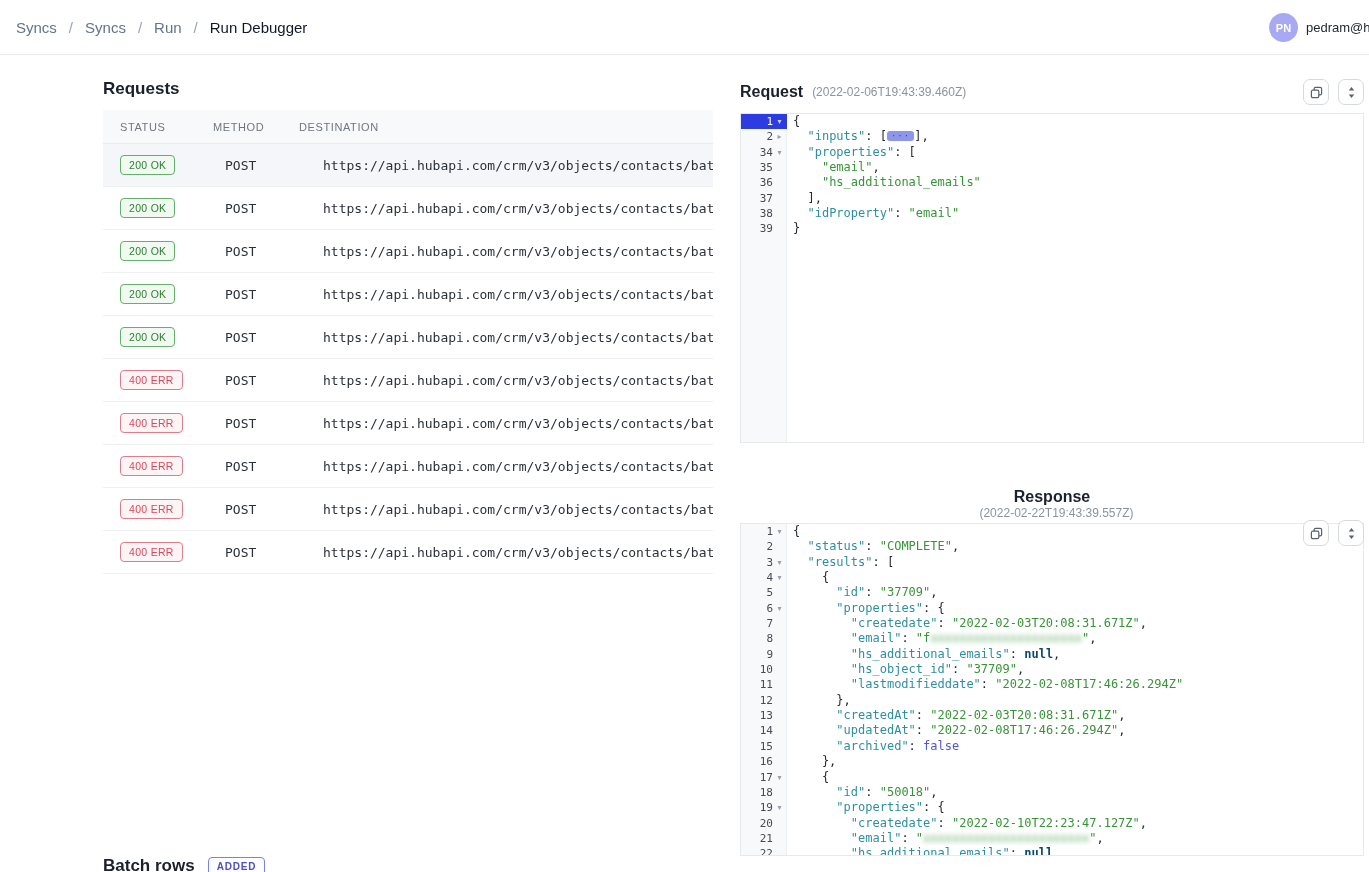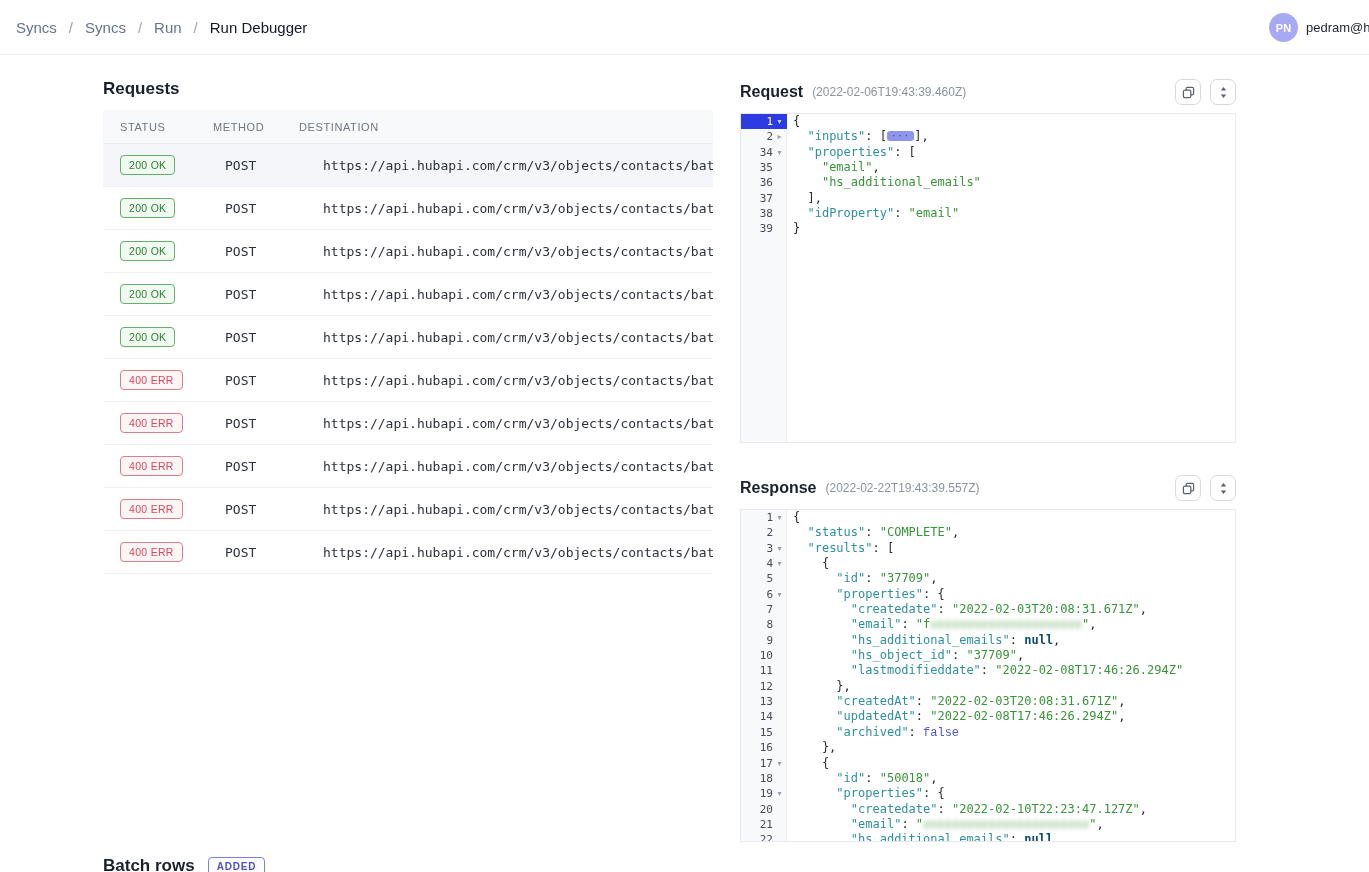--- a/index.html
+++ b/index.html
@@ -30,24 +30,24 @@
   .col-dest { flex:1; overflow:hidden; white-space:nowrap; }
   .trow { display:flex; height:43px; align-items:center; border-bottom:1px solid #eef0f3; background:#fff; cursor:pointer;gap:12px; }
   .trow.selected { background:#f4f6fa; }
   .badge { display:inline-block; font-size:10.5px; letter-spacing:0.3px; padding:3px 8px;
            border-radius:4px; border:1px solid; white-space:nowrap; }
   .badge.ok  { color:#2e7d32; background:#f1faf1; border-color:#66ae6b; }
   .badge.err { color:#d9485c; background:#fdf4f5; border-color:#de7d8a; }
   .mono { font-family:"DejaVu Sans Mono","Liberation Mono",monospace; font-size:13px; color:#2b3138; }
 
   
-  .right-col { position:absolute; left:740px; top:55px; width:496px; }
+  .right-col { position:absolute; left:740px; top:55px; width:624px; }
   .panel-head { display:flex; align-items:center; height:28px; }
   .panel-head.first { margin-top:23px; }
-  .panel-head.second { margin-top:31px; }
+  .panel-head.second { margin-top:45px;flex-direction:column; }
   .panel-title { font-size:16px; font-weight:600; color:#1a202c; }
   .panel-ts { font-size:12px; color:#8b949e; margin-left:9px; }
   .panel-actions { margin-left:auto; display:flex; gap:9px; }
   .icon-btn { width:26px; height:26px; border:1px solid #d6dadf; border-radius:7px; background:#fff;
               display:flex; align-items:center; justify-content:center; cursor:pointer; color:#5a616b; }
   .icon-btn svg { display:block; }
 
   .code-box { margin-top:7px; border:1px solid #e6e9ed; background:#fff; display:flex; flex-direction:column; overflow:hidden; }
   .code-box.req { height:330px; }
   .code-box.res { height:333px; }
@@ -59,21 +59,21 @@
   .gut.sel { background:#2c3ce0; border-right-color:#2c3ce0; }
   .gut.sel .ln { color:#ffffff; }
   .gut.sel .fold { color:#c9cffc; }
   .cc { font-family:"DejaVu Sans Mono","Liberation Mono",monospace; font-size:12px; color:#24292f;
         white-space:pre; padding-left:6px; flex:1; overflow:hidden; }
   .fill { flex:1; display:flex; }
   .fill .gut { border-right:1px solid #edf0f3; }
   .tok-p { color:#24292f; }
   .tok-k { color:#2e8fa0; }
   .tok-s { color:#389438; }
-  .tok-b { color:#4f57d2;font-family:Liberation Mono, monospace; }
+  .tok-b { color:#4f57d2; }
   .tok-n { color:#0c4a6e; font-weight:600; }
   .tok-r { color:#389438; filter:blur(2.6px); opacity:0.8; }
   .tok-c { display:inline-block; background:#8d96ea; color:#333fd6; border-radius:3px;
            font-size:9px; line-height:10px; padding:0 4px; vertical-align:1px; letter-spacing:1px; cursor:pointer; }
 
   
   .batch-section { position:absolute; left:103px; top:856px; display:flex; align-items:center; gap:13px; }
   .batch-title { font-size:17px; font-weight:600; color:#1a202c; }
   .badge-added { font-size:10px; letter-spacing:0.8px; color:#4c51bf; border:1px solid #7a81e8;
                  background:#fdfdff; border-radius:4px; padding:3px 8px; font-weight:600; }

